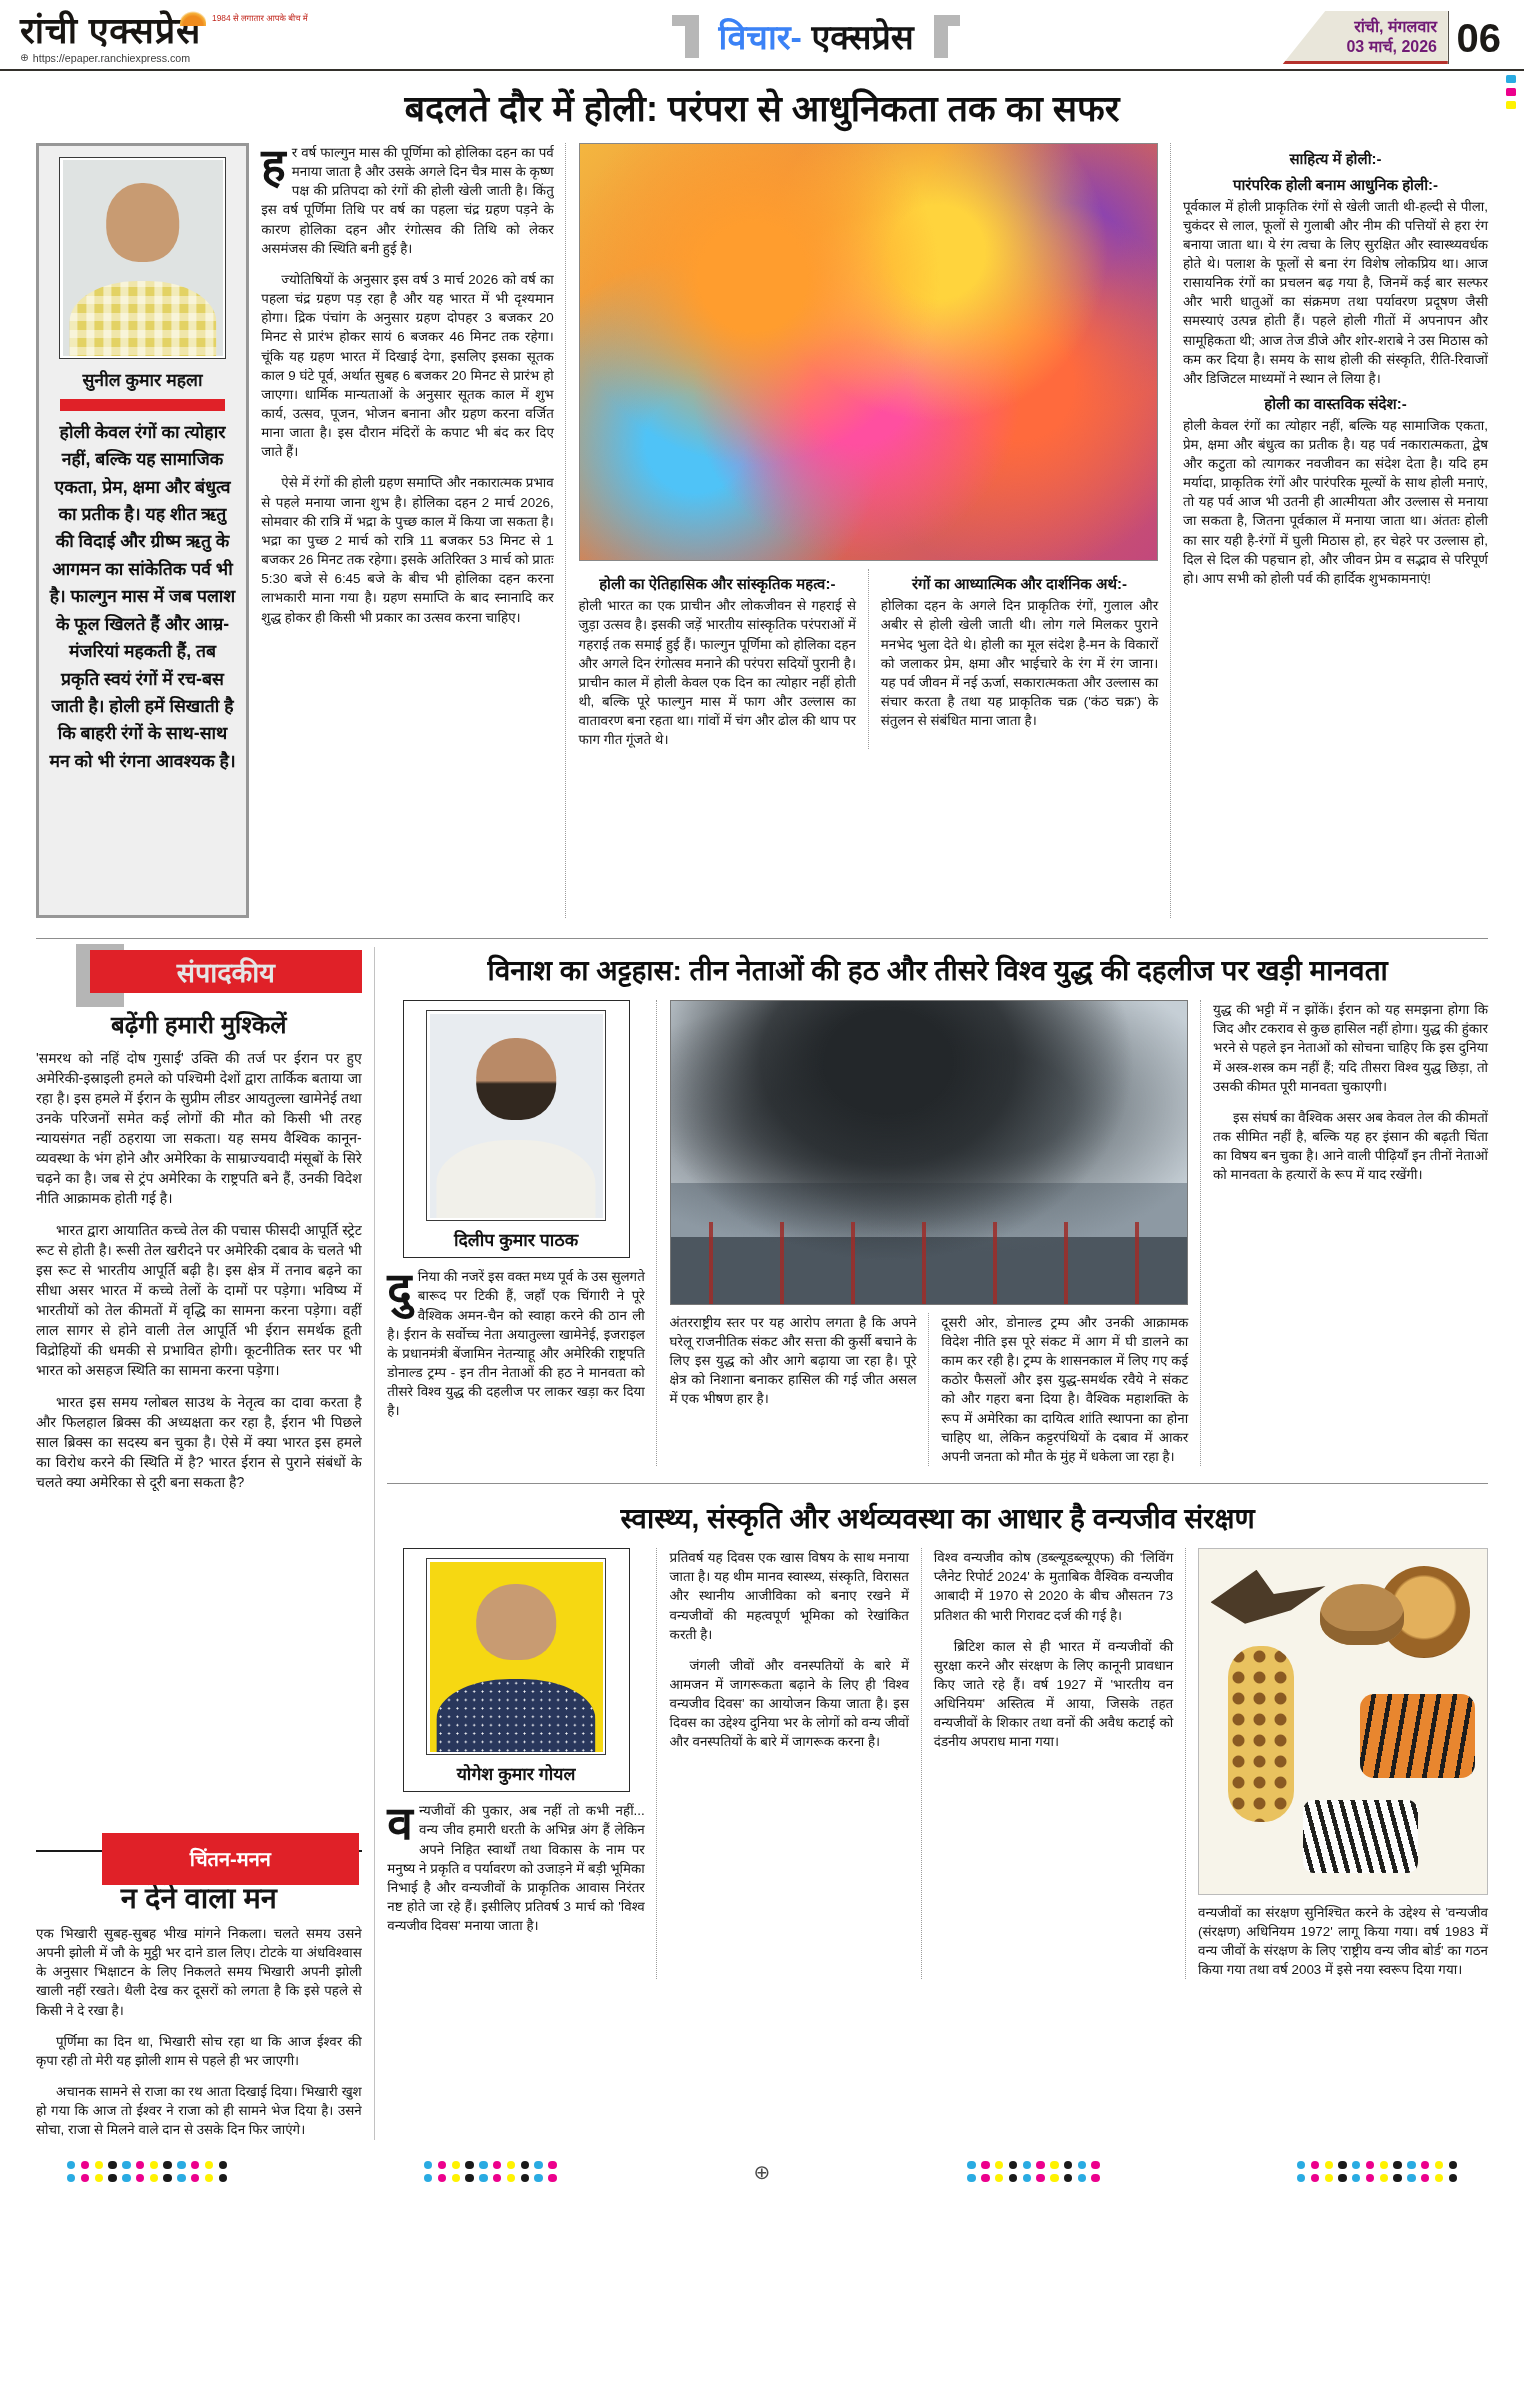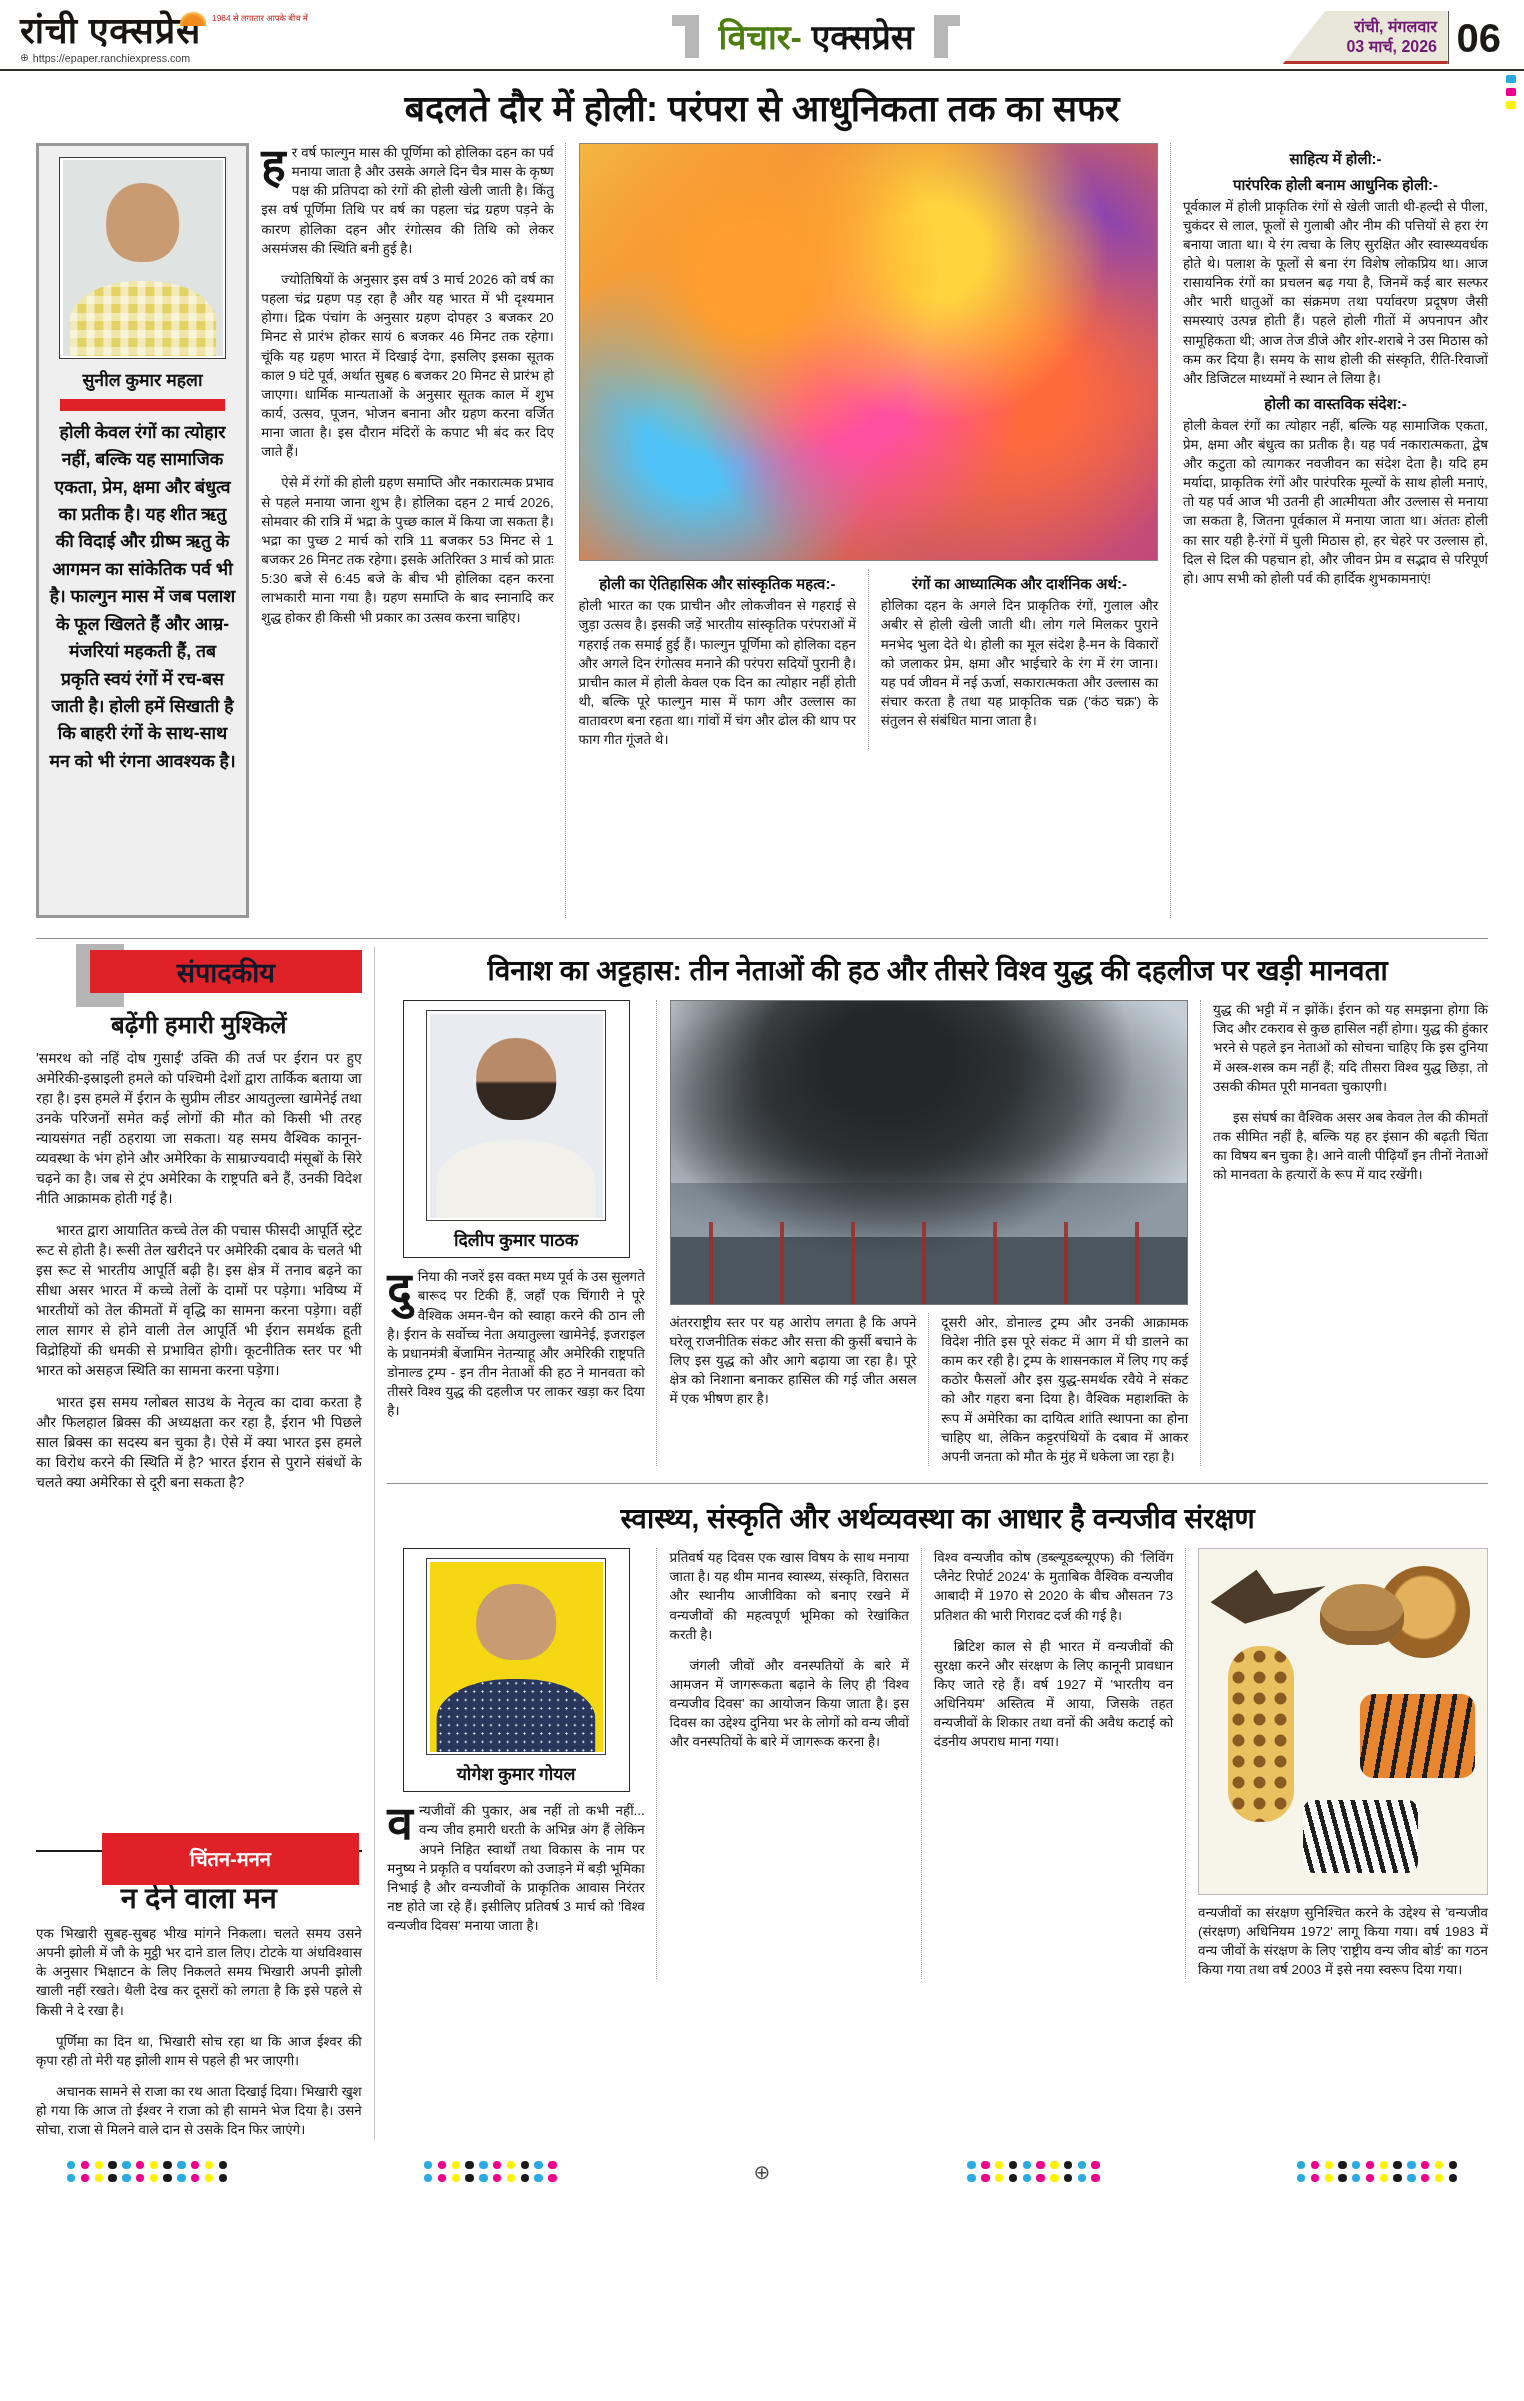--- a/index.html
+++ b/index.html
@@ -18,21 +18,21 @@
     background:radial-gradient(circle at 50% 100%, #f08c1e 0 46%, #f6b23c 60%, transparent 70%);
     border-radius:31px 31px 0 0; }
   .tagline { position:absolute; left:192px; top:0; font-size:8.4px; color:#c22a20; white-space:nowrap; }
   .site-line { font-size:10.7px; color:#3c3c3c; margin-top:1.5px; display:flex; align-items:center; gap:3.8px; }
   .globe { color:#555; font-size:10.7px; }
   .section-title { display:flex; align-items:center; gap:20px; padding-bottom:6.1px; }
   .bk { position:relative; width:14px; height:43px; background:#b7b7b7; }
   .bk.l::before { content:""; position:absolute; top:0; left:-12.3px; width:26px; height:10.7px; background:#b7b7b7; }
   .bk.r::before { content:""; position:absolute; top:0; right:-12.3px; width:26px; height:10.7px; background:#b7b7b7; }
   .section-name { font-size:34px; font-weight:800; line-height:1; white-space:nowrap; }
-  .section-name .accent { color:#4d7c0f; }
+  .section-name .accent { color:#3b82f6; }
   .date-box { display:flex; align-items:stretch; }
   .date-beige { background:#e9e6da; border-bottom:3.1px solid #b5312c;
     clip-path:polygon(43px 0,100% 0,100% 100%,0 100%);
     padding:6.1px 10.7px 4.6px 64px; text-align:right; }
   .date-beige .d1, .date-beige .d2 { font-size:16px; font-weight:700; color:#701a75; line-height:1.25; white-space:nowrap; }
   .page-no { font-size:40px; font-weight:700; color:#1c1a17; padding:1.5px 3.1px 0 7.7px;
     border-left:1.5px solid #55504a; display:flex; align-items:center; }
   .corner-dots { position:absolute; right:7.7px; top:75px; display:flex; flex-direction:column; gap:4.6px; }
   .corner-dots .dot { width:10px; height:8.4px; border-radius:1.5px; display:block; }
   
@@ -78,21 +78,21 @@
       linear-gradient(135deg, #f4b63f, #e8743a 45%, #c2487c); }
   .mid-cols { display:flex; gap:12.3px; margin-top:7.7px; }
   .mid-cols > div { flex:1; }
   
   .band2 { display:flex; gap:0; padding:0 20px; margin-top:20px; border-top:1.5px solid #8d8d8d; padding-top:7.7px; }
   .rail2 { width:338px; flex-shrink:0; padding-right:12.3px; }
   .right-zone { flex:1; border-left:1.5px solid #c2c2c2; padding-left:12.3px; }
   .ed-banner { position:relative; height:48px; margin:3.1px 0 7.7px; }
   .ed-banner .gray-blk { position:absolute; left:40px; top:-6.1px; width:48px; height:63px; background:#b5b5b5; }
   .ed-banner .red-box { position:absolute; left:54px; right:0; top:0; height:43px; background:#e02128;
-    color:#0f172a; font-size:27px; font-weight:800; display:flex; align-items:center; justify-content:center; }
+    color:#e5e5e5; font-size:27px; font-weight:800; display:flex; align-items:center; justify-content:center; }
   .ed-head { font-size:24px; font-weight:800; text-align:center; margin:9.2px 0 7.7px; }
   .ed-text { font-size:14px; min-height:771px; }
   .ch-banner { position:relative; height:37px; margin:14px 0 4.6px; }
   .ch-banner::before { content:""; position:absolute; left:0; right:0; top:17px; height:2.3px; background:#1a1a1a; }
   .ch-banner .red-box { position:absolute; left:66px; right:3.1px; top:0; height:52px; background:#e02128;
     color:#fff; font-size:20px; font-weight:800; display:flex; align-items:center; justify-content:center; }
   .ch-head { font-size:29px; font-weight:800; text-align:center; margin:7.7px 0 7.7px; }
   h2.art-head { font-size:28px; font-weight:800; text-align:center; margin:3.1px 0 12.3px; color:#0e0e0e; }
   .war-grid { display:grid; grid-template-columns:270px 1fr 275px; gap:12.3px; }
   .author-card { border:1.5px solid #2a2a2a; padding:9.2px 7.7px 6.1px; width:227px; margin:0 auto 9.2px;

